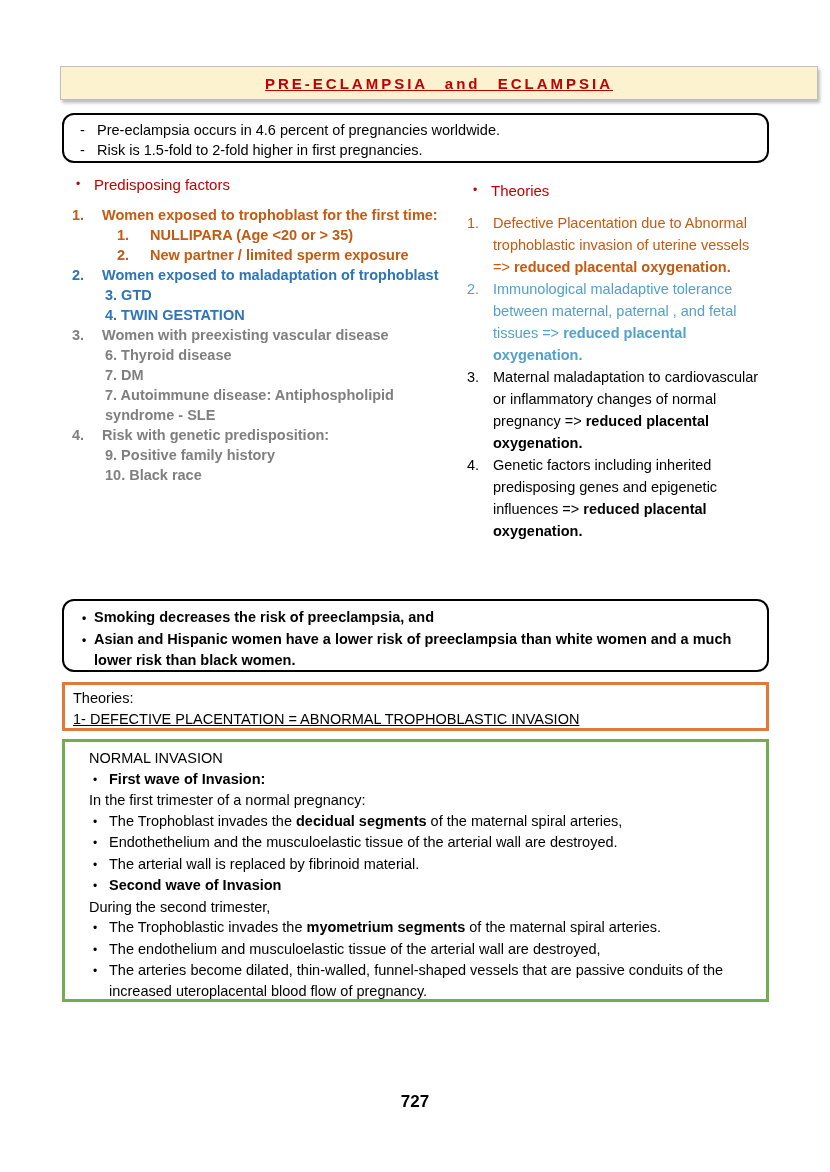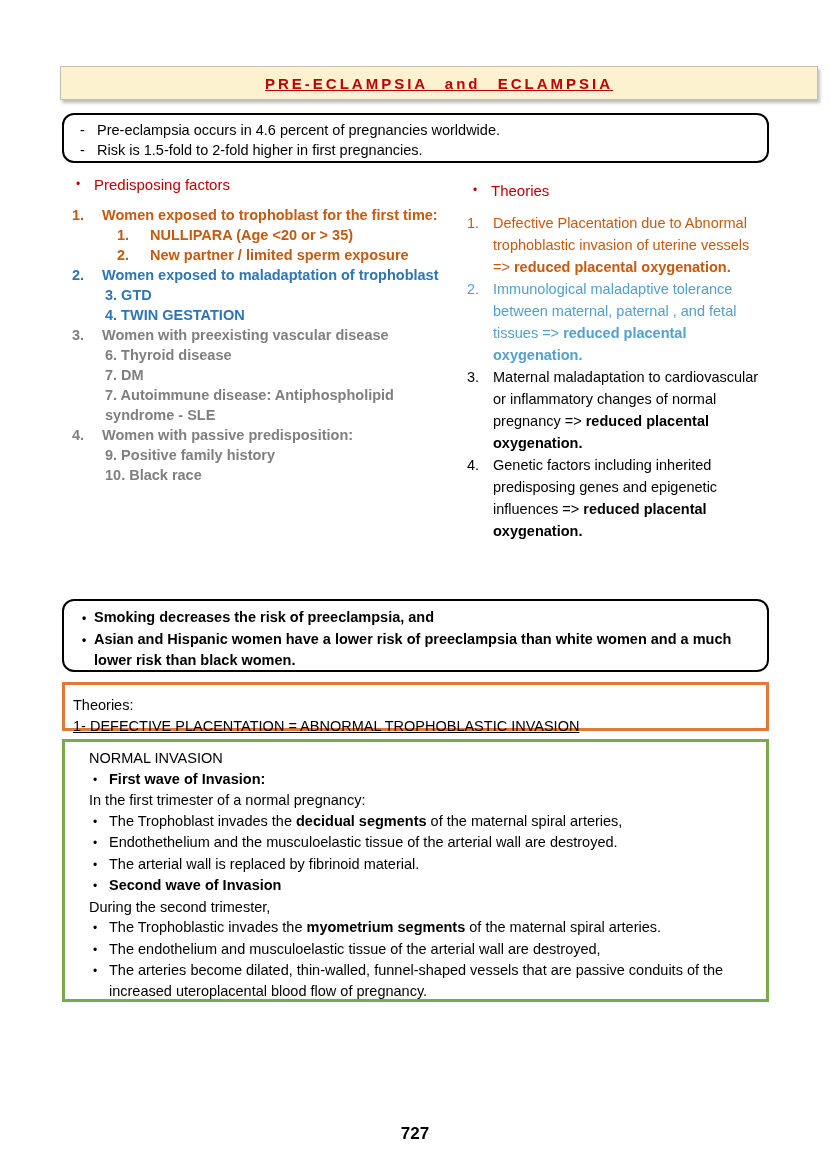--- a/index.html
+++ b/index.html
@@ -48,30 +48,30 @@
   .c-black     { color:#000000; }
   span.b { font-weight:700; }
 
   
   .risk-box { left:62px; top:599px; width:707px; height:73px; padding:6px 10px; }
   .risk-row { display:flex; font-weight:700; font-size:14.5px; line-height:21px; }
   .risk-bullet { width:20px; flex:none; text-align:center; font-size:12px; padding-top:1px; }
 
   
   .theories-box { position:absolute; left:62px; top:682px; width:707px; height:49px;
-                  border:3px solid #E0793A; padding:10px 8px; font-size:14.5px; line-height:21px; }
+                  border:3px solid #E0793A; padding:3px 8px; font-size:14.5px; line-height:21px; }
   .theories-line2 { text-decoration:underline; }
 
   
   .invasion-box { position:absolute; left:62px; top:739px; width:707px; height:263px;
                   border:3px solid #76AC4F; padding:6px 24px; font-size:14.5px; line-height:20.5px; }
   .inv-row { display:flex; }
   .inv-bullet { width:20px; flex:none; padding-left:4px; font-size:12px; padding-top:1px; }
 
-  .page-num { position:absolute; left:0; right:0; top:1124px; text-align:center;
+  .page-num { position:absolute; left:0; right:0; top:1092px; text-align:center;
               font-weight:700; font-size:17px; }
 </style>
 </head>
 <body>
 
 <div class="page">
 
   <div class="banner">
     <span class="banner-text">PRE-ECLAMPSIA and ECLAMPSIA</span>
   </div>
@@ -124,21 +124,21 @@
             <div class="txt"><span class="b">6. Thyroid disease</span></div>
           </div>
           <div class="row c-gray sub-plain">
             <div class="txt"><span class="b">7. DM</span></div>
           </div>
           <div class="row c-gray sub-plain">
             <div class="txt"><span class="b">7. Autoimmune disease: Antiphospholipid syndrome - SLE</span></div>
           </div>
           <div class="row c-gray">
             <div class="num">4.</div>
-            <div class="txt"><span class="b">Women with passive predisposition:</span></div>
+            <div class="txt"><span class="b">Risk with genetic predisposition:</span></div>
           </div>
           <div class="row c-gray sub-plain">
             <div class="txt"><span class="b">9. Positive family history</span></div>
           </div>
           <div class="row c-gray sub-plain">
             <div class="txt"><span class="b">10. Black race</span></div>
           </div>
         </div>
     </div>
     <div class="col-right">

